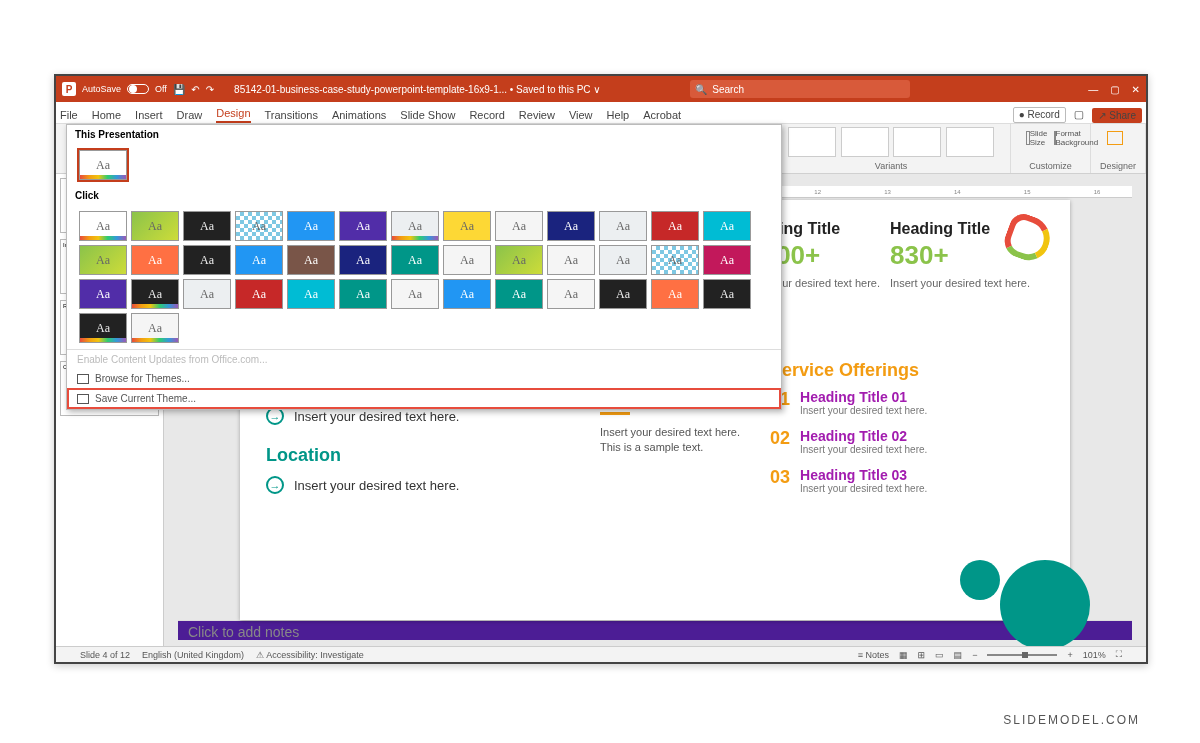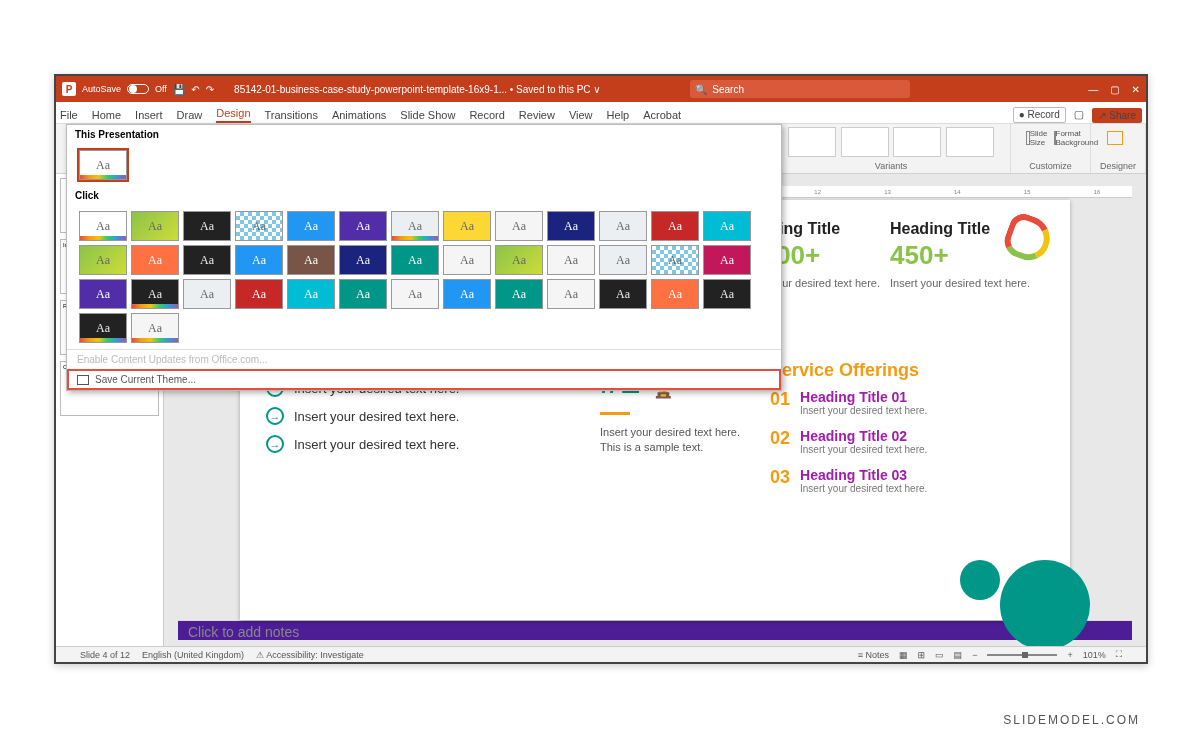--- a/index.html
+++ b/index.html
@@ -313,20 +313,24 @@
           <span class="aa">Aa</span>
           <span class="bar"></span>
         </div>
       <div class="theme-thumb tt-light">
           <span class="aa">Aa</span>
           <span class="bar"></span>
         </div>
     </div>
     <div class="dd-footer">
       <div class="disabled">Enable Content Updates from Office.com...</div>
+      <div>
+          <span class="fico"></span>
+          <span>Browse for Themes...</span>
+        </div>
       <div class="highlight">
           <span class="fico"></span>
           <span>Save Current Theme...</span>
         </div>
     </div>
   </div>
 
   <div class="content-area">
     <div class="thumbs-pane">
       <div class="slide-thumb">
@@ -356,34 +360,35 @@
       <div class="slide-canvas">
         <div class="logo-shape"></div>
 
         <div class="stat-block s1">
           <h4>Heading Title</h4>
           <div class="big">2,000+</div>
           <p>Insert your desired text here.</p>
         </div>
         <div class="stat-block s2">
           <h4>Heading Title</h4>
-          <div class="big">450+</div>
+          <div class="big">830+</div>
           <p>Insert your desired text here.</p>
         </div>
 
         <div style="margin-top:130px; width:300px;">
           <h3 class="teal">Industry</h3>
           <div class="bullet-row">
               <span class="arrow-ico">→</span>
               <span>Insert your desired text here.</span>
             </div>
           <div class="bullet-row">
               <span class="arrow-ico">→</span>
               <span>Insert your desired text here.</span>
             </div>
+          <h3 class="teal" style="margin-top:20px">Location</h3>
           <div class="bullet-row">
               <span class="arrow-ico">→</span>
               <span>Insert your desired text here.</span>
             </div>
         </div>
 
         <div class="hash-block">
           <span class="hashnum">#1</span><span class="trophy">🏆</span>
           <div class="yline"></div>
           <div class="desc">Insert your desired text here. This is a sample text.</div>

